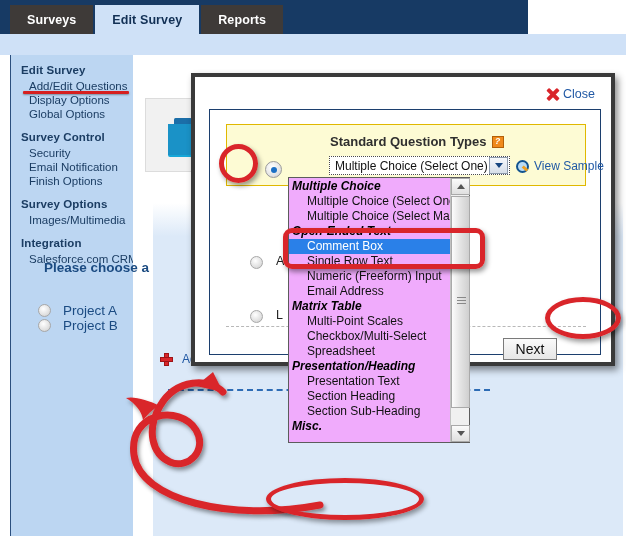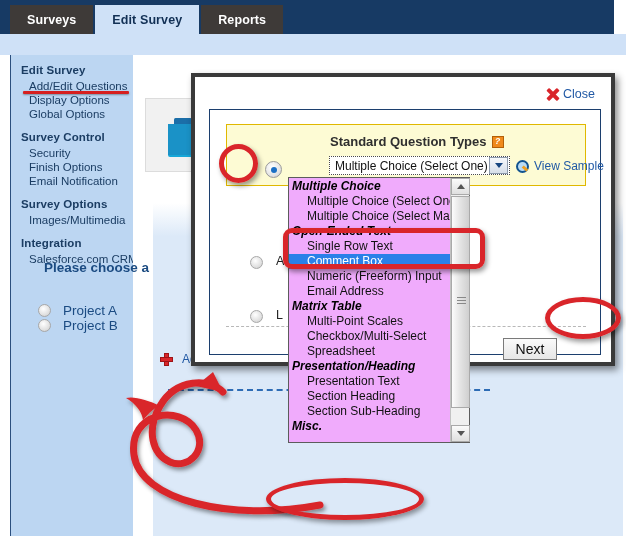--- a/index.html
+++ b/index.html
@@ -13,21 +13,21 @@
   #root {
     position: relative;
     width: 626px; height: 536px;
     background: #ffffff;
     overflow: hidden;
   }
 
   
   .navbar {
     position: absolute; left: 0; top: 0;
-    width: 614px; height: 34px;
+    width: 528px; height: 34px;
     background: #173a64;
   }
   .tabs {
     position: absolute; left: 10px; top: 5px;
     display: flex; align-items: flex-end; gap: 2px;
     height: 29px;
   }
   .tab {
     height: 29px;
     padding: 0 17px;
@@ -389,22 +389,22 @@
   <div class="sidebar">
     <div class="side-group">
       <div class="side-head first">Edit Survey</div>
       <div class="side-item hl">Add/Edit Questions</div>
       <div class="side-item">Display Options</div>
       <div class="side-item">Global Options</div>
     </div>
     <div class="side-group">
       <div class="side-head">Survey Control</div>
       <div class="side-item">Security</div>
+      <div class="side-item">Email Notification</div>
       <div class="side-item">Finish Options</div>
-      <div class="side-item">Email Notification</div>
     </div>
     <div class="side-group">
       <div class="side-head">Survey Options</div>
       <div class="side-item">Images/Multimedia</div>
     </div>
     <div class="side-group">
       <div class="side-head">Integration</div>
       <div class="side-item">Salesforce.com CRM</div>
     </div>
   </div>
@@ -479,22 +479,22 @@
     </div>
   </div>
 
   <div class="dropdown">
     <div class="dd-list">
       <div class="dd-group">Multiple Choice</div>
       <div class="dd-item">Multiple Choice (Select One)</div>
       <div class="dd-item">Multiple Choice (Select Many)</div>
 
       <div class="dd-group">Open-Ended Text</div>
+      <div class="dd-item sel">Comment Box</div>
       <div class="dd-item">Single Row Text</div>
-      <div class="dd-item sel">Comment Box</div>
       <div class="dd-item">Numeric (Freeform) Input</div>
       <div class="dd-item">Email Address</div>
 
       <div class="dd-group">Matrix Table</div>
       <div class="dd-item">Multi-Point Scales</div>
       <div class="dd-item">Checkbox/Multi-Select</div>
       <div class="dd-item">Spreadsheet</div>
 
       <div class="dd-group">Presentation/Heading</div>
       <div class="dd-item">Presentation Text</div>

